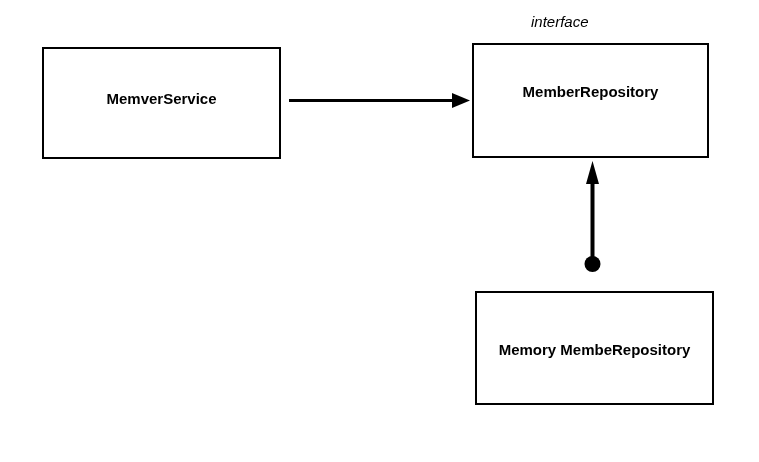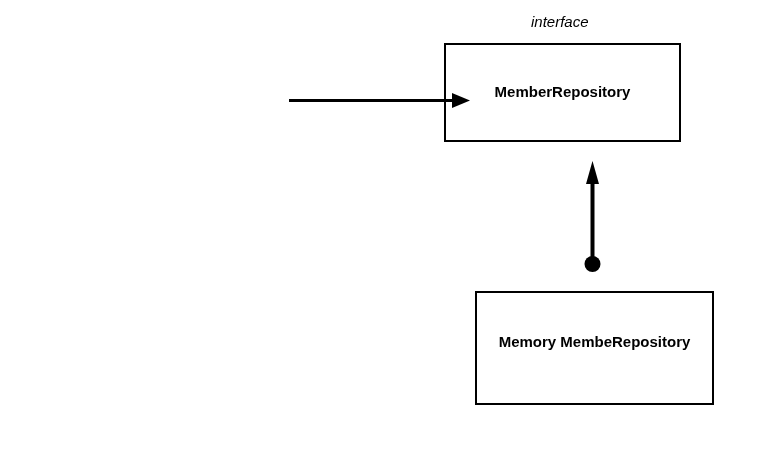--- a/index.html
+++ b/index.html
@@ -44,38 +44,38 @@
     top: 47px;
     width: 239px;
     height: 112px;
   }
   #node-member-service .node-label {
     top: 41px;
     padding-right: 29px;   
   }
 
   #node-member-repository {
-    left: 444px;
+    left: 472px;
     top: 43px;
     width: 237px;
-    height: 99px;
+    height: 115px;
   }
   #node-member-repository .node-label {
     top: 38px;
     padding-right: 4px;
   }
 
   #node-memory-member-repository {
     left: 475px;
     top: 291px;
     width: 239px;
     height: 114px;
   }
   #node-memory-member-repository .node-label {
-    top: 40px;
+    top: 48px;
     padding-right: 20px;
   }
 
   
   .free-text {
     position: absolute;
     font-family: "Liberation Sans", sans-serif;
     font-size: 15px;
     line-height: 17px;
     color: #000000;
@@ -97,20 +97,23 @@
     pointer-events: none;
   }
 </style>
 </head>
 <body>
 
 <div id="canvas">
 
   <div class="free-text" id="stereotype-interface">interface</div>
 
+  <div class="node" id="node-member-service">
+    <div class="node-label">MemverService</div>
+  </div>
 
   <div class="node" id="node-member-repository">
     <div class="node-label">MemberRepository</div>
   </div>
 
   <div class="node" id="node-memory-member-repository">
     <div class="node-label">Memory MembeRepository</div>
   </div>
 
   <svg id="connectors" viewBox="0 0 759 462" xmlns="http://www.w3.org/2000/svg">

